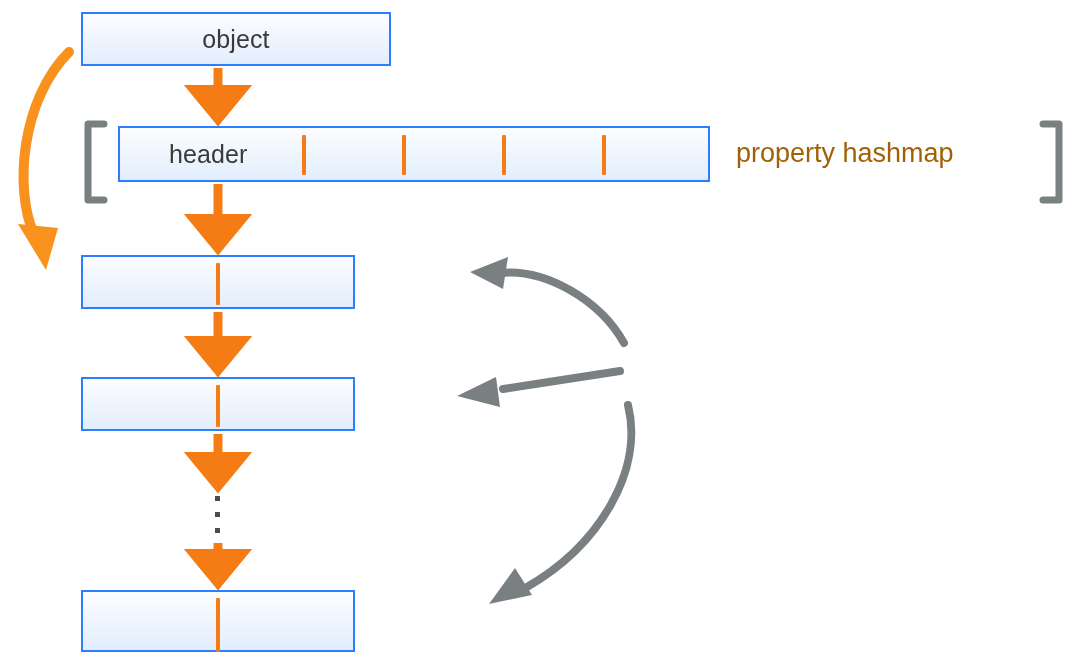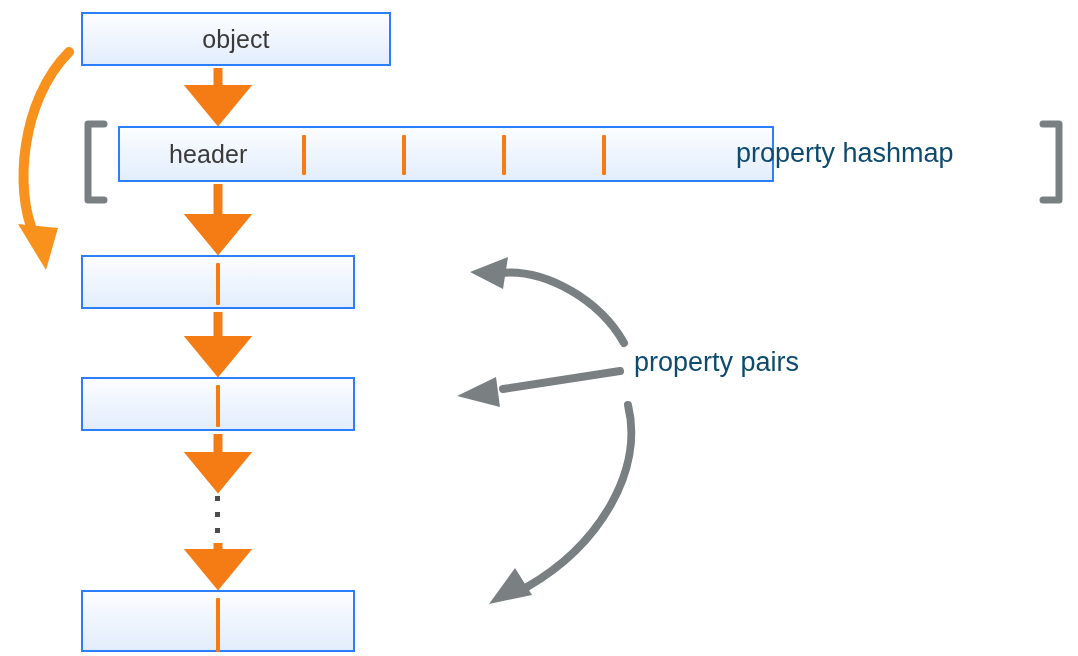--- a/index.html
+++ b/index.html
@@ -38,21 +38,21 @@
     justify-content: center;
   }
   .node-box .box-label {
     font-size: 25px;
     color: #3a3a3a;
     letter-spacing: 0.1px;
     line-height: 1;
     user-select: none;
   }
   #box-object  { left: 81px;  top: 12px;  width: 310px; height: 54px; }
-  #box-hashmap { left: 118px; top: 126px; width: 656px; height: 56px; justify-content: flex-start; }
+  #box-hashmap { left: 118px; top: 126px; width: 592px; height: 56px; justify-content: flex-start; }
   #box-hashmap .box-label { margin-left: 49px; }
   #box-pair-1  { left: 81px;  top: 255px; width: 274px; height: 54px; }
   #box-pair-2  { left: 81px;  top: 377px; width: 274px; height: 54px; }
   #box-pair-3  { left: 81px;  top: 590px; width: 274px; height: 62px; }
 
   
   .box-divider {
     position: absolute;
     width: 4px;
     background: #f57c14;
@@ -66,21 +66,21 @@
     width: 4px;
     height: 40px;
     background: #f57c14;
     border-radius: 1px;
   }
 
   
   .free-label {
     position: absolute;
     font-size: 27px;
-    color: #0c4a6e;
+    color: #a16207;
     line-height: 1;
     white-space: nowrap;
     user-select: none;
   }
   #label-property-hashmap { left: 736px; top: 140px; }
   #label-property-pairs   { left: 634px; top: 349px; }
 
   
   .ellipsis-dot {
     position: absolute;
@@ -174,19 +174,18 @@
     <span class="box-divider" style="left:133px; top:6px; height:54px;"></span>
   </div>
 
   <span class="slot-tick" style="left:302px;"></span>
   <span class="slot-tick" style="left:402px;"></span>
   <span class="slot-tick" style="left:502px;"></span>
   <span class="slot-tick" style="left:602px;"></span>
 
   <span class="free-label" id="label-property-hashmap">property hashmap</span>
 
-  <span class="free-label" id="label-property-pairs">property pairs</span>
 
   <span class="ellipsis-dot" id="dot-1"></span>
   <span class="ellipsis-dot" id="dot-2"></span>
   <span class="ellipsis-dot" id="dot-3"></span>
 
 </div>
 
 </body></html>

